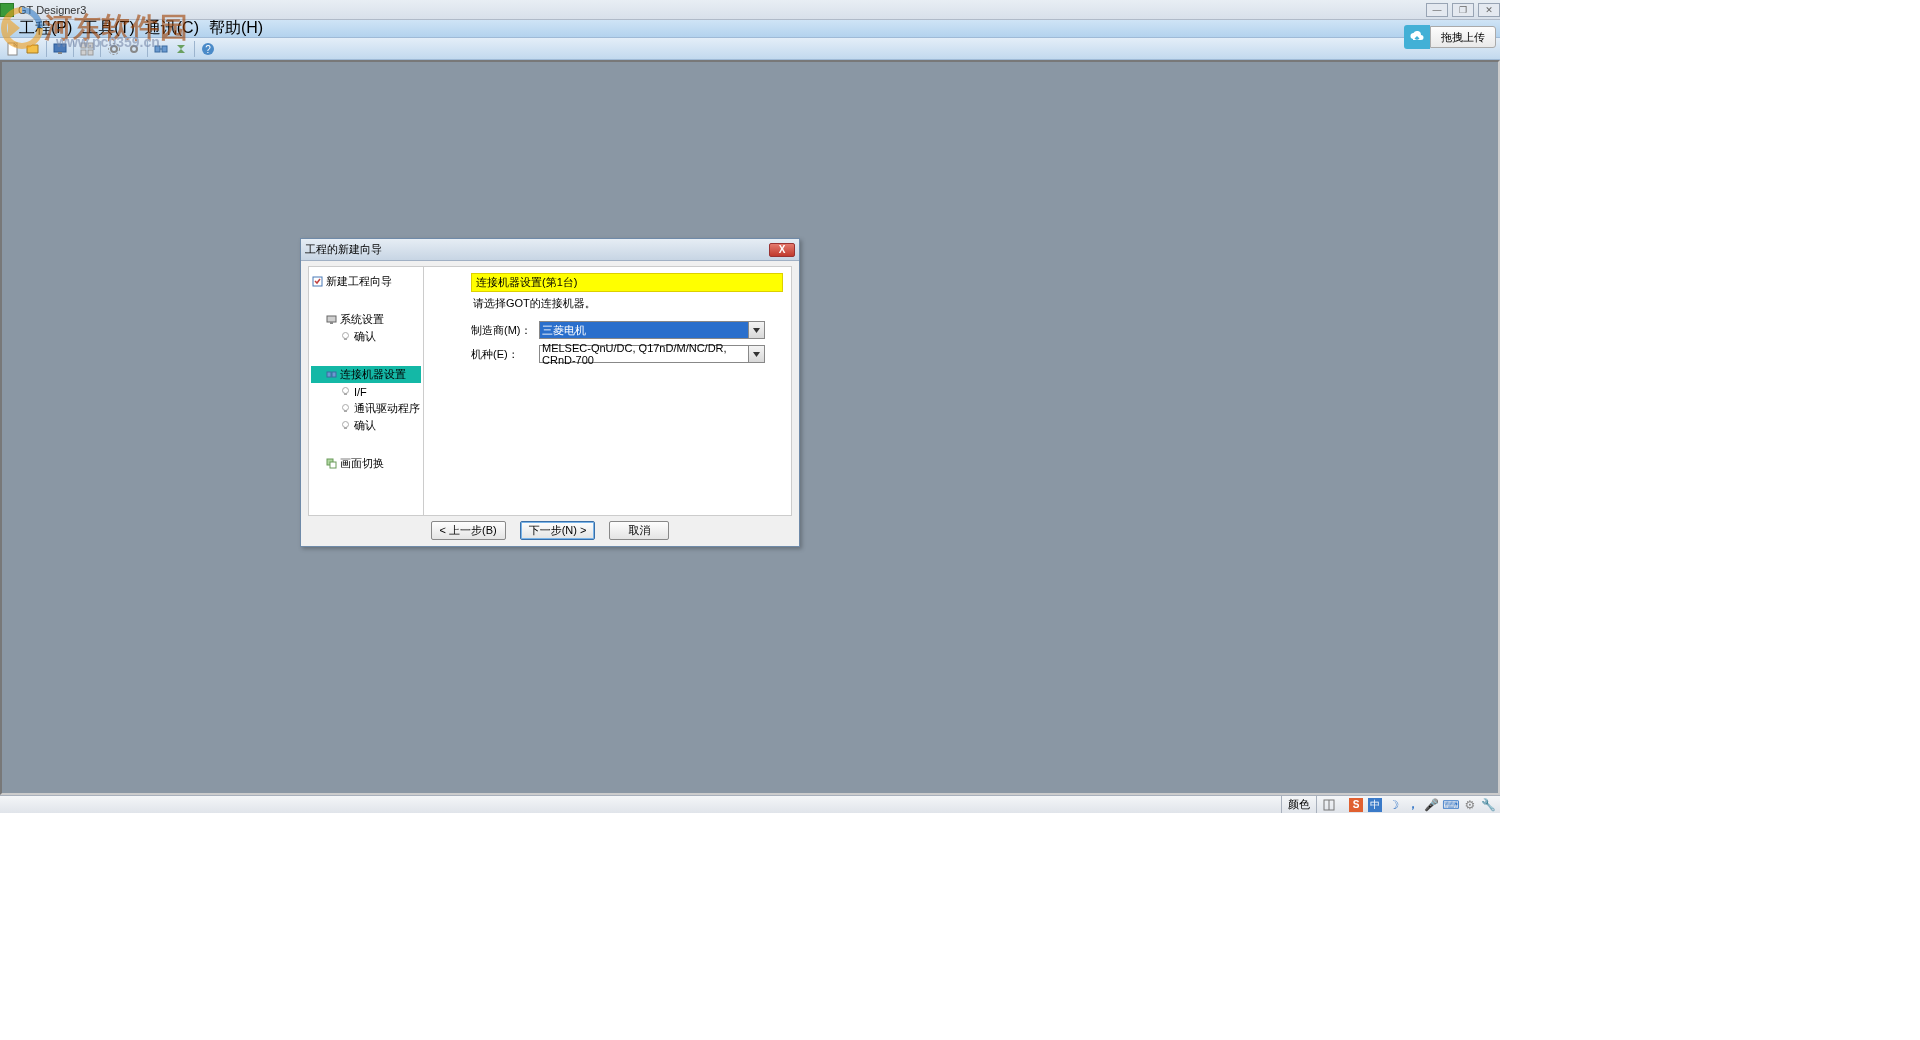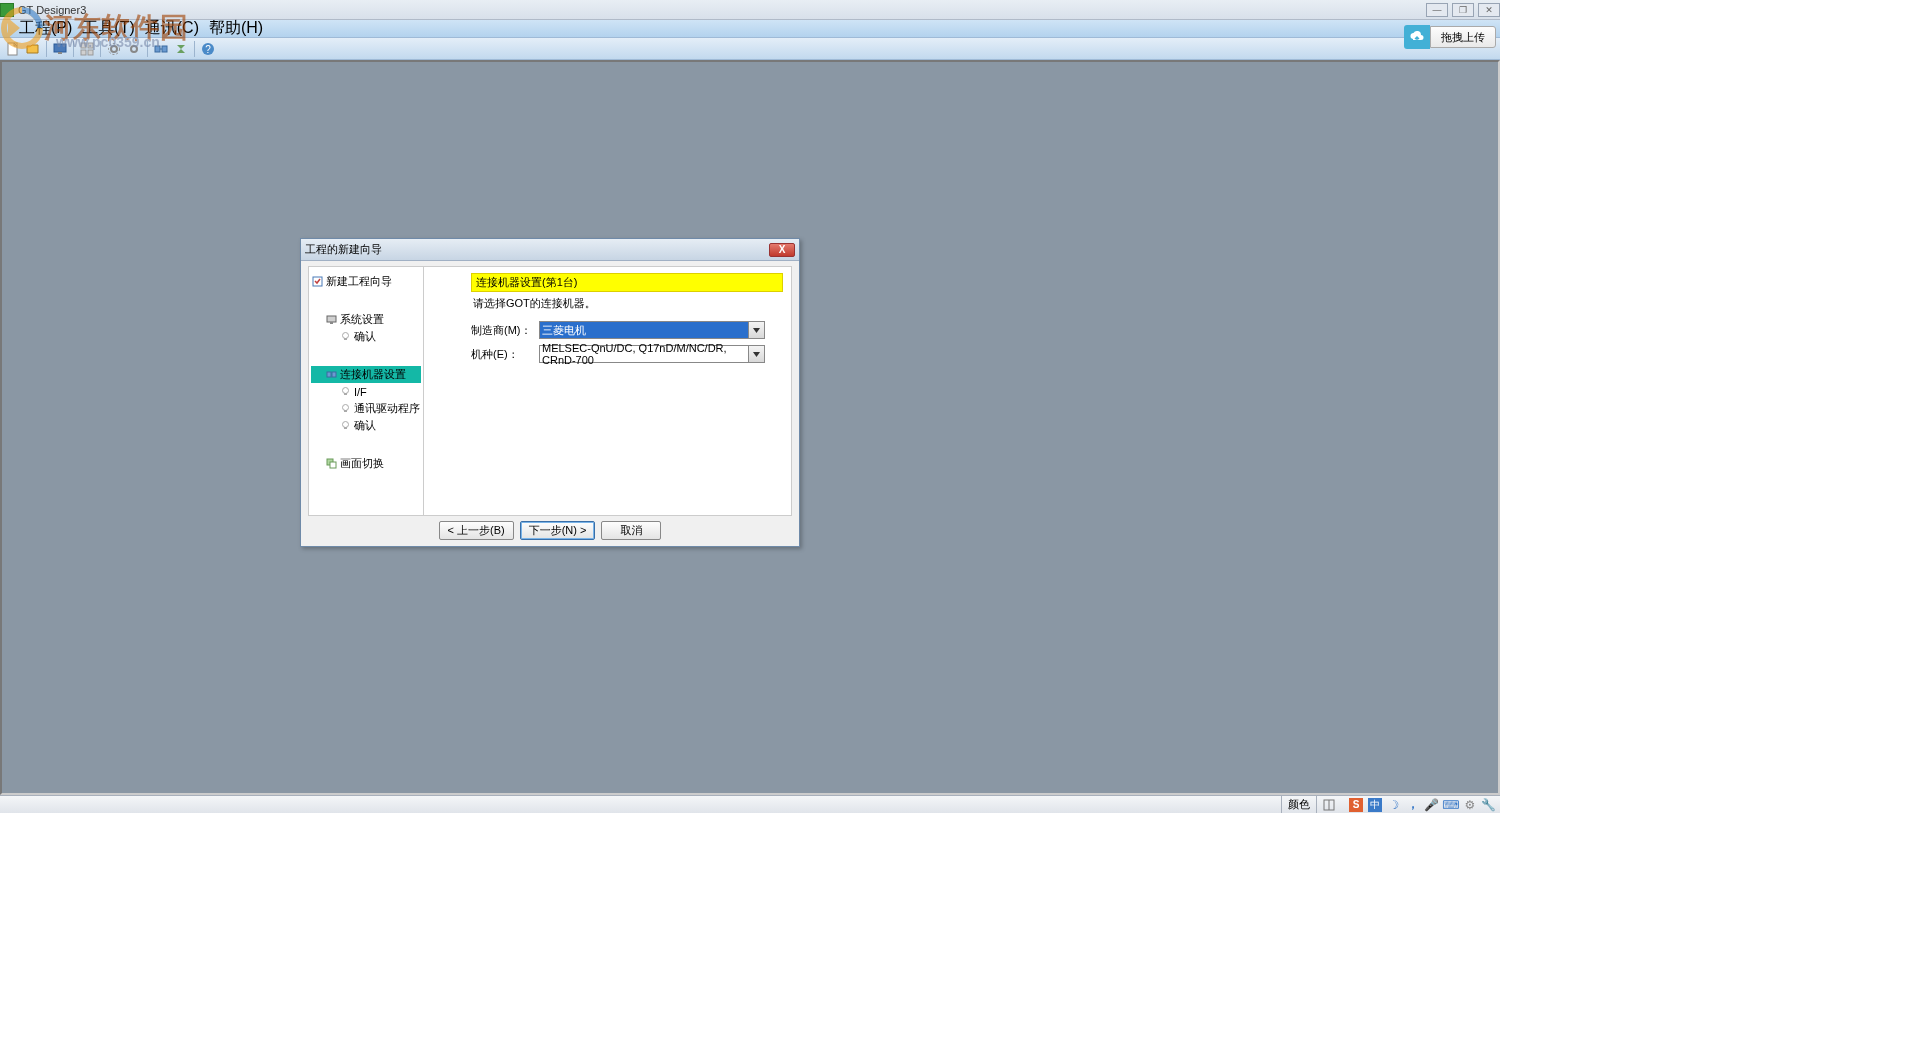--- a/index.html
+++ b/index.html
@@ -188,21 +188,21 @@
   background: linear-gradient(#f4f4f4,#d8d8d8);
   border-left:1px solid #888;
   display:flex; align-items:center; justify-content:center;
 }
 .form-row .sel .drop svg { width:7px; height:5px; }
 .dlg-buttons {
   position: absolute;
   left: 0; right: 0; bottom: 6px;
   display: flex;
   justify-content: center;
-  gap: 6px;
+  gap: 14px;
 }
 .dlg-btn {
   height: 19px;
   min-width: 60px;
   padding: 0 8px;
   border: 1px solid #888;
   background: linear-gradient(#fdfdfd,#e4e4e4);
   font-size: 11px;
   border-radius: 2px;
   display: flex; align-items: center; justify-content: center;

